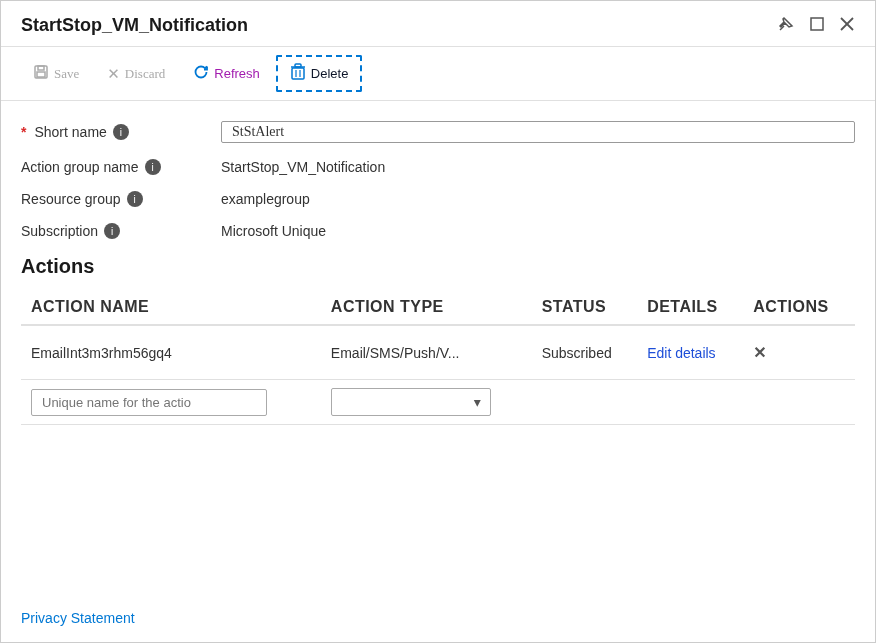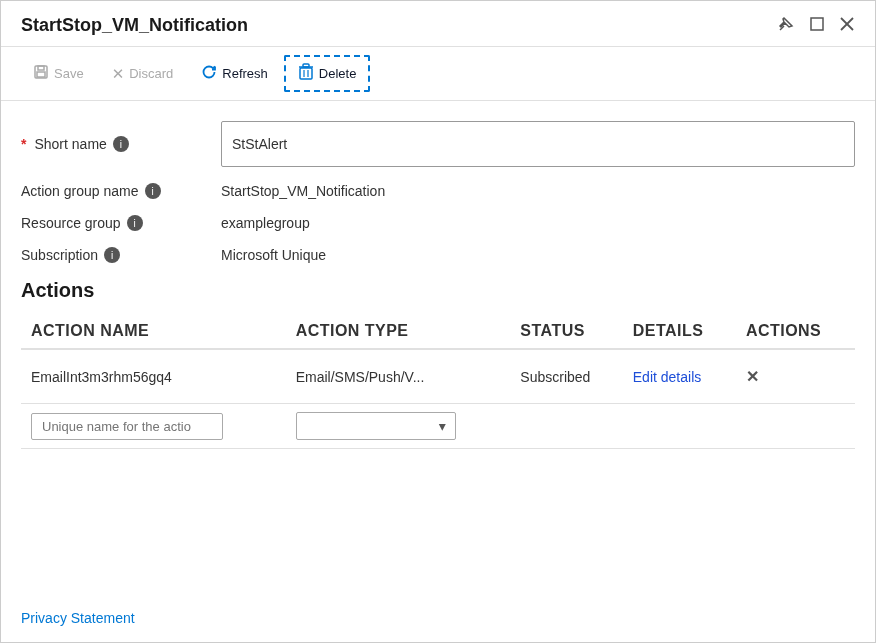--- a/index.html
+++ b/index.html
@@ -56,26 +56,27 @@
     }
     .toolbar-btn {
       display: flex;
       align-items: center;
       gap: 5px;
       padding: 6px 12px;
       border: none;
       background: none;
       cursor: pointer;
       font-size: 13px;
-      color: #0f172a;
+      color: #a21caf;
       border-radius: 2px;
     }
     .toolbar-btn.disabled {
       color: #aaa;
       cursor: default;
+      font-family: Liberation Serif, serif;
     }
     .toolbar-btn-delete {
       color: #333;
       border: 2px dashed #0078d4;
       background: none;
     }
 
     .content {
       padding: 20px 20px 20px 20px;
       flex: 1;
@@ -113,26 +114,27 @@
       justify-content: center;
       cursor: help;
       flex-shrink: 0;
     }
     .form-value {
       color: #333;
       font-size: 14px;
     }
     .form-input {
       flex: 1;
-      padding: 14px 10px;
+      padding: 2px 10px;
       border: 1px solid #999;
       border-radius: 2px;
       font-size: 14px;
       color: #333;
       outline: none;
+      font-family: Liberation Serif, serif;
     }
 
     .section-title {
       font-size: 20px;
       font-weight: 600;
       color: #1a1a1a;
       margin: 10px 0 12px 0;
     }
 
     .actions-table {
@@ -167,21 +169,21 @@
     .input-row td {
       padding: 8px 10px;
       border-bottom: 1px solid #e0e0e0;
     }
     .new-action-input {
       padding: 5px 10px;
       border: 1px solid #aaa;
       border-radius: 2px;
       font-size: 13px;
       color: #4c1d95;
-      width: 192px;
+      width: 236px;
       background: #fff;
     }
     .new-action-select {
       padding: 5px 28px 5px 10px;
       border: 1px solid #aaa;
       border-radius: 2px;
       font-size: 14px;
       color: #333;
       background: #fff;
       appearance: none;

